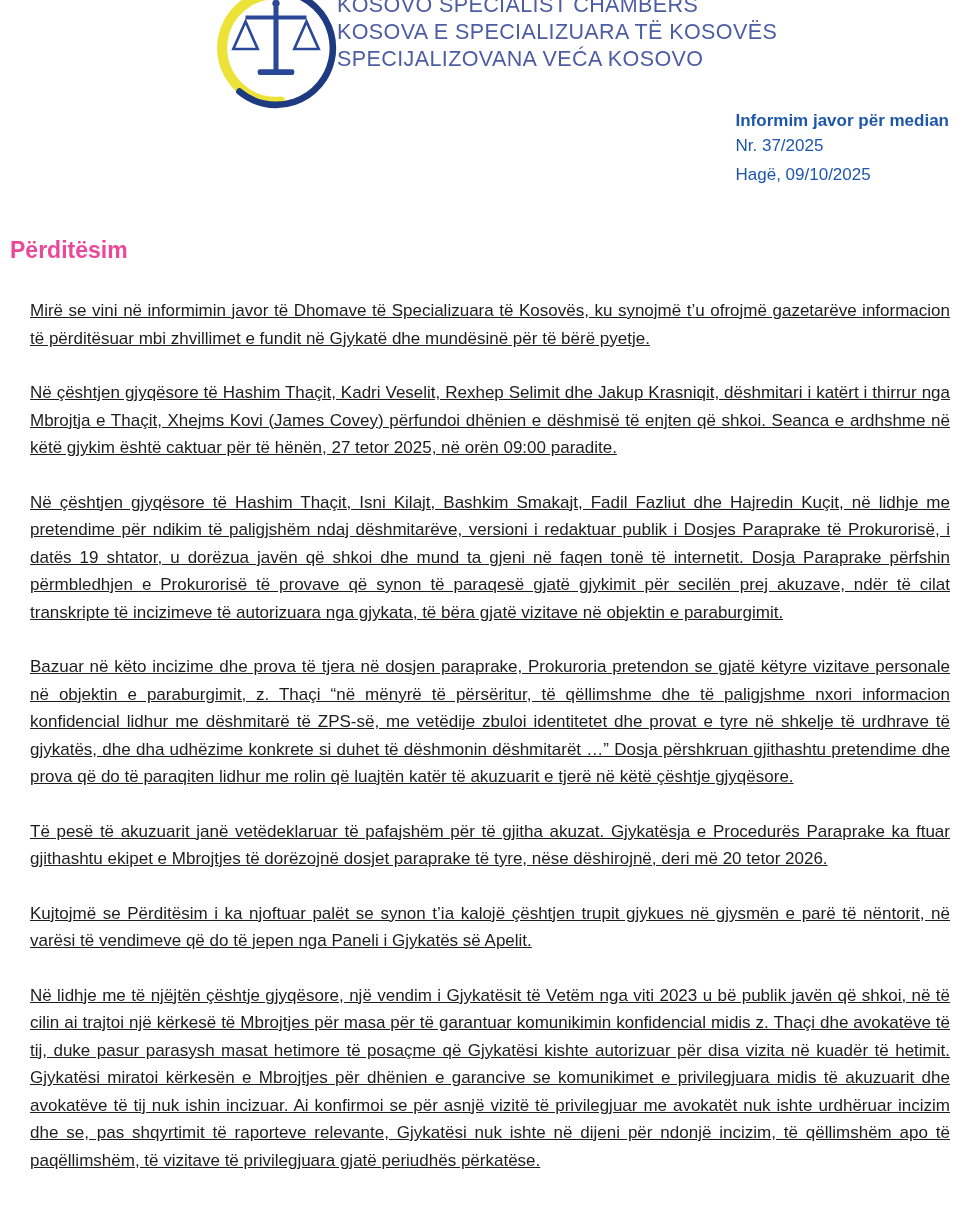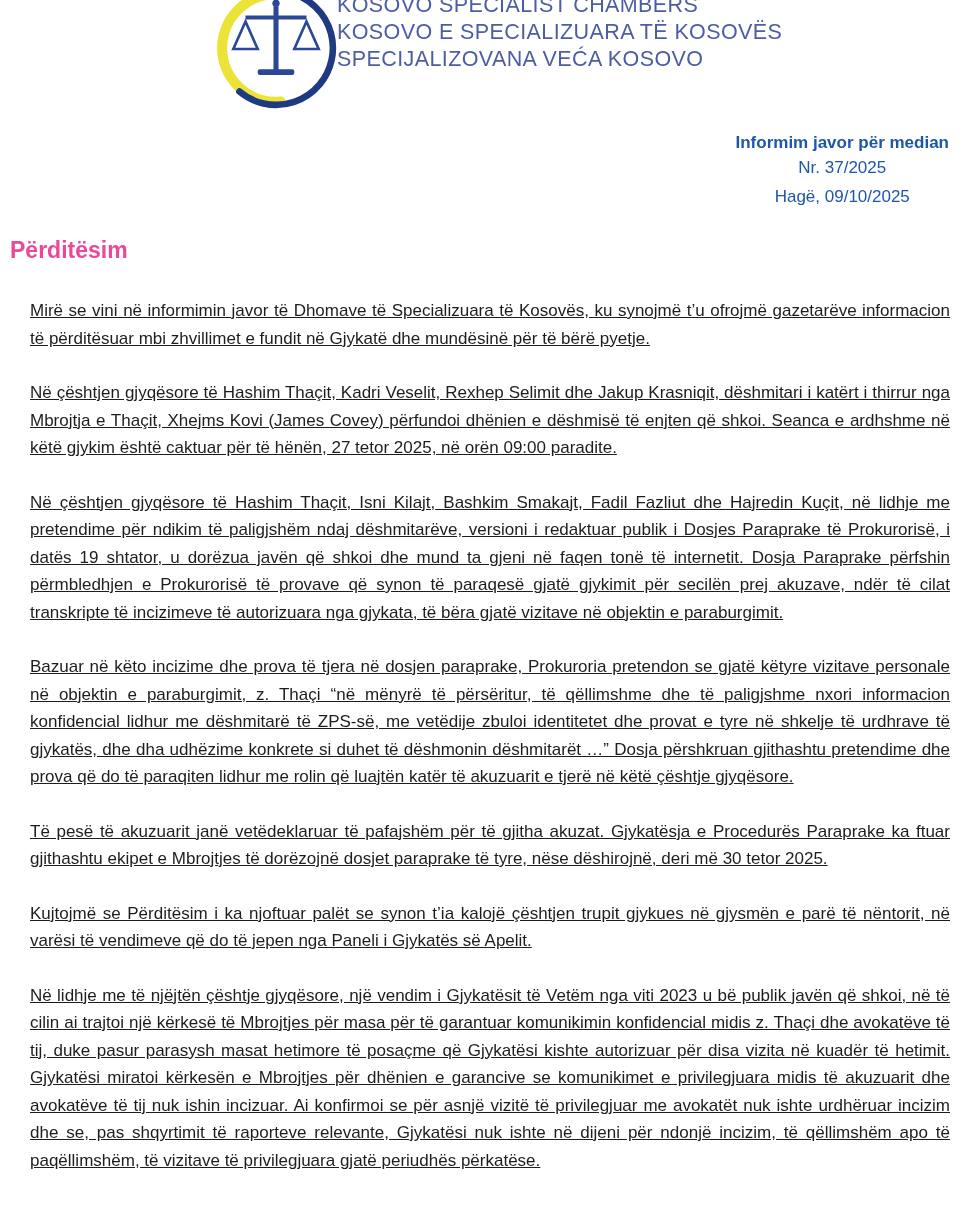--- a/index.html
+++ b/index.html
@@ -30,25 +30,24 @@
     letter-spacing: 0.4px;
     white-space: nowrap;
     font-weight: 400;
   }
 
   
   .header-meta {
     position: absolute;
     top: 108px;
     right: 31px;
-    text-align: center;
+    text-align: left;
     color: #1e56ac;
     font-size: 17px;
     line-height: 25px;
-    margin-top: 22px;
   }
   .header-meta .bold { font-weight: 700; }
   .header-meta .gap { margin-top: 4px; }
 
   
   .page-title {
     position: absolute;
     top: 237px;
     left: 0;
     width: 100%;
@@ -87,34 +86,34 @@
       <circle cx="63" cy="19" r="3.6" fill="#2a4897" stroke="none"></circle>
       <line x1="63" y1="22" x2="63" y2="86" stroke-width="5"></line>
       <line x1="33" y1="33" x2="93" y2="33" stroke-width="4"></line>
       <path d="M 33 37 L 21 64 L 45 64 Z" stroke-width="2.6"></path>
       <path d="M 93 37 L 81 64 L 105 64 Z" stroke-width="2.6"></path>
       <rect x="45" y="84" width="36" height="5.5" rx="2" fill="#2a4897" stroke="none"></rect>
     </g>
   </svg>
   <div class="logo-text">
     <div>KOSOVO SPECIALIST CHAMBERS</div>
-    <div>KOSOVO E SPECIALIZUARA TË KOSOVËS</div>
+    <div>KOSOVA E SPECIALIZUARA TË KOSOVËS</div>
     <div>SPECIJALIZOVANA VEĆA KOSOVO</div>
   </div>
 </div>
 
 <div class="header-meta">
   <div class="bold">Informim javor për median</div>
   <div>Nr. 37/2025</div>
   <div class="gap">Hagë, 09/10/2025</div>
 </div>
 
 <div class="page-title">Përditësim</div>
 
 <div class="body-text">
   <p>Mirë se vini në informimin javor të Dhomave të Specializuara të Kosovës, ku synojmë t’u ofrojmë gazetarëve informacion të përditësuar mbi zhvillimet e fundit në Gjykatë dhe mundësinë për të bërë pyetje.</p>
   <p>Në çështjen gjyqësore të Hashim Thaçit, Kadri Veselit, Rexhep Selimit dhe Jakup Krasniqit, dëshmitari i katërt i thirrur nga Mbrojtja e Thaçit, Xhejms Kovi (James Covey) përfundoi dhënien e dëshmisë të enjten që shkoi. Seanca e ardhshme në këtë gjykim është caktuar për të hënën, 27 tetor 2025, në orën 09:00 paradite.</p>
   <p>Në çështjen gjyqësore të Hashim Thaçit, Isni Kilajt, Bashkim Smakajt, Fadil Fazliut dhe Hajredin Kuçit, në lidhje me pretendime për ndikim të paligjshëm ndaj dëshmitarëve, versioni i redaktuar publik i Dosjes Paraprake të Prokurorisë, i datës 19 shtator, u dorëzua javën që shkoi dhe mund ta gjeni në faqen tonë të internetit. Dosja Paraprake përfshin përmbledhjen e Prokurorisë të provave që synon të paraqesë gjatë gjykimit për secilën prej akuzave, ndër të cilat transkripte të incizimeve të autorizuara nga gjykata, të bëra gjatë vizitave në objektin e paraburgimit.</p>
   <p>Bazuar në këto incizime dhe prova të tjera në dosjen paraprake, Prokuroria pretendon se gjatë këtyre vizitave personale në objektin e paraburgimit, z. Thaçi “në mënyrë të përsëritur, të qëllimshme dhe të paligjshme nxori informacion konfidencial lidhur me dëshmitarë të ZPS-së, me vetëdije zbuloi identitetet dhe provat e tyre në shkelje të urdhrave të gjykatës, dhe dha udhëzime konkrete si duhet të dëshmonin dëshmitarët …” Dosja përshkruan gjithashtu pretendime dhe prova që do të paraqiten lidhur me rolin që luajtën katër të akuzuarit e tjerë në këtë çështje gjyqësore.</p>
-  <p>Të pesë të akuzuarit janë vetëdeklaruar të pafajshëm për të gjitha akuzat. Gjykatësja e Procedurës Paraprake ka ftuar gjithashtu ekipet e Mbrojtjes të dorëzojnë dosjet paraprake të tyre, nëse dëshirojnë, deri më 30 tetor 2025.</p>
+  <p>Të pesë të akuzuarit janë vetëdeklaruar të pafajshëm për të gjitha akuzat. Gjykatësja e Procedurës Paraprake ka ftuar gjithashtu ekipet e Mbrojtjes të dorëzojnë dosjet paraprake të tyre, nëse dëshirojnë, deri më 20 tetor 2026.</p>
   <p>Kujtojmë se Përditësim i ka njoftuar palët se synon t’ia kalojë çështjen trupit gjykues në gjysmën e parë të nëntorit, në varësi të vendimeve që do të jepen nga Paneli i Gjykatës së Apelit.</p>
   <p>Në lidhje me të njëjtën çështje gjyqësore, një vendim i Gjykatësit të Vetëm nga viti 2023 u bë publik javën që shkoi, në të cilin ai trajtoi një kërkesë të Mbrojtjes për masa për të garantuar komunikimin konfidencial midis z. Thaçi dhe avokatëve të tij, duke pasur parasysh masat hetimore të posaçme që Gjykatësi kishte autorizuar për disa vizita në kuadër të hetimit. Gjykatësi miratoi kërkesën e Mbrojtjes për dhënien e garancive se komunikimet e privilegjuara midis të akuzuarit dhe avokatëve të tij nuk ishin incizuar. Ai konfirmoi se për asnjë vizitë të privilegjuar me avokatët nuk ishte urdhëruar incizim dhe se, pas shqyrtimit të raporteve relevante, Gjykatësi nuk ishte në dijeni për ndonjë incizim, të qëllimshëm apo të paqëllimshëm, të vizitave të privilegjuara gjatë periudhës përkatëse.</p>
 </div>
 
 </body></html>

